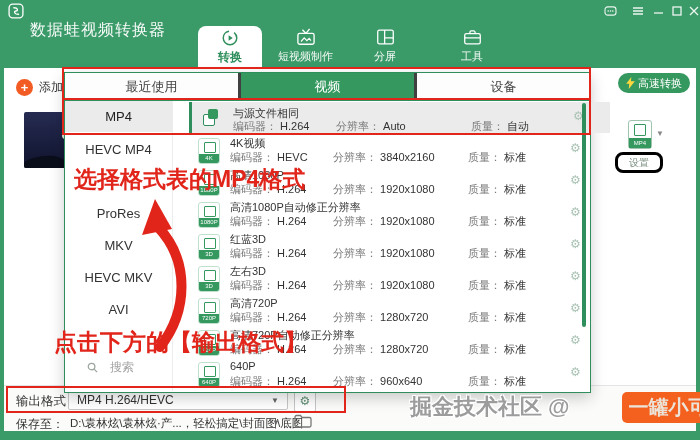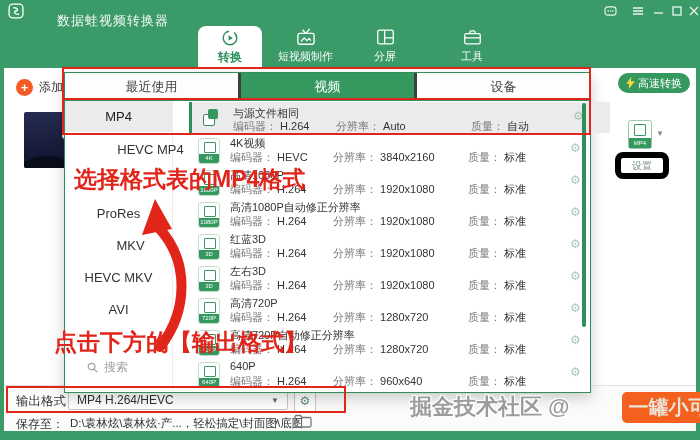--- a/index.html
+++ b/index.html
@@ -3,21 +3,21 @@
 <meta charset="utf-8">
 <style>
   html,body{margin:0;padding:0;}
   body{width:700px;height:440px;position:relative;overflow:hidden;
        font-family:"Liberation Sans","DejaVu Sans",sans-serif;
        background:#3a9a68;-webkit-font-smoothing:antialiased;}
   .abs{position:absolute;}
   
   .titlebar{left:0;top:0;width:700px;height:22px;color:#fff;}
   .logo{left:8px;top:3px;width:16px;height:16px;}
-  .app-title{left:30px;top:12px;font-size:13px;letter-spacing:1px;color:rgba(255,255,255,.95);margin-left:27px;}
+  .app-title{left:30px;top:20px;font-size:16px;letter-spacing:1px;color:rgba(255,255,255,.95);}
   .winctl{top:4px;width:15px;height:14px;color:rgba(255,255,255,.9);display:flex;align-items:center;justify-content:center;font-size:12px;line-height:1;}
   
   .nav-tab{top:28px;display:flex;flex-direction:column;align-items:center;gap:3px;color:rgba(255,255,255,.95);font-size:11px;}
   .nav-tab svg{display:block;}
   .nav-active{left:198px;top:26px;width:64px;height:42px;background:#fff;border-radius:8px 8px 0 0;
               display:flex;flex-direction:column;align-items:center;justify-content:center;gap:2px;
               color:#2f8f5c;font-size:12px;font-weight:bold;}
   
   .content{left:4px;top:68px;width:692px;height:363px;background:#fff;}
   .footerbar{left:4px;top:385px;width:692px;height:46px;background:#fbfcfa;border-top:1px solid #e4e4e4;z-index:5;}
@@ -32,21 +32,21 @@
   
   .panel{left:64px;top:72px;width:525px;height:319px;background:#fff;border:1px solid #2f8f5c;
          box-shadow:0 5px 14px rgba(0,0,0,.20);z-index:10;}
   .ptabs{position:absolute;left:0;top:0;width:100%;height:27px;display:flex;border-bottom:1px solid #2f8f5c;background:#fdfdfd;}
   .ptab{flex:1;display:flex;align-items:center;justify-content:center;font-size:13px;color:#444;border-right:3px solid #404040;}
   .ptab:last-child{border-right:none;}
   .ptab.active{background:#35985f;color:#fff;}
   .pcats{position:absolute;left:0;top:28px;width:107px;height:290px;border-right:1px solid #ededed;}
   .pcat{position:absolute;left:0;width:107px;height:30px;display:flex;align-items:center;justify-content:center;font-size:13px;color:#333;}
   .pcat.selected{background:#ebebeb;height:31px;color:#222;}
-  .psearch{position:absolute;left:22px;top:251px;height:30px;display:flex;align-items:center;gap:6px;color:#a3a3a3;font-size:12px;}
+  .psearch{position:absolute;left:22px;top:251px;height:30px;display:flex;align-items:center;gap:12px;color:#a3a3a3;font-size:12px;}
   .plist{position:absolute;left:124px;top:29px;width:382px;height:290px;}
   .prow{position:absolute;left:0;width:418px;height:32px;}
   .prow.selected{background:#ebebeb;border-left:3px solid #2f8f5c;}
   .ricon{position:absolute;left:9px;top:4px;width:20px;height:24px;border:1px solid #bfe0cd;border-radius:3px;background:#fff;overflow:hidden;}
   .ricon .rbadge{position:absolute;left:0;bottom:0;width:100%;height:9px;background:#35985f;color:#fff;font-size:6px;line-height:9px;text-align:center;letter-spacing:0;}
   .ricon .rdoc{position:absolute;left:5px;top:3px;width:10px;height:9px;border:1.5px solid #35985f;border-radius:1px;}
   .ricon-copy{position:absolute;left:9px;top:6px;width:20px;height:20px;}
   .ricon-copy .sq1{position:absolute;left:2px;top:6px;width:10px;height:10px;border:1.5px solid #2f8f5c;border-radius:2px;background:#fff;}
   .ricon-copy .sq2{position:absolute;left:7px;top:1px;width:10px;height:10px;border-radius:2px;background:#35985f;}
   .rtitle{position:absolute;left:41px;top:2px;font-size:11px;color:#333;white-space:nowrap;}
@@ -58,21 +58,21 @@
   .prow.selected .rtitle{top:4px;}
   .prow.selected .rline,.prow.selected .rres,.prow.selected .rqual{top:17px;}
   .scrollthumb{position:absolute;left:517px;top:30px;width:4px;height:224px;background:#2f8f5c;border-radius:2px;}
   
   .fastpill{left:618px;top:73px;width:72px;height:20px;background:#35985f;border-radius:10px;color:#fff;
             display:flex;align-items:center;justify-content:center;gap:3px;font-size:11px;z-index:6;}
   .fmtchip{left:628px;top:120px;width:22px;height:27px;border:1px solid #9fc4ae;border-radius:3px;background:#fff;z-index:6;}
   .fmtchip .rbadge{position:absolute;left:0;bottom:0;width:100%;height:10px;background:#35985f;color:#fff;font-size:6px;line-height:10px;text-align:center;}
   .fmtchip .rdoc{position:absolute;left:5px;top:3px;width:10px;height:10px;border:1.5px solid #35985f;border-radius:1px;}
   .chip-caret{left:656px;top:129px;font-size:8px;color:#888;z-index:6;}
-  .setpill{left:615px;top:152px;width:42px;height:15px;border:6px solid #000000;border-radius:8px;background:#fff;
+  .setpill{left:615px;top:152px;width:42px;height:15px;border:3px solid #000000;border-radius:8px;background:#fff;
            display:flex;align-items:center;justify-content:center;font-size:10px;color:#7a8f80;z-index:6;}
   
   .f-label{font-size:12.5px;color:#333;z-index:6;}
   .f-select{left:68px;top:390px;width:220px;height:20px;background:#fff;border:1px solid #c6c6c6;border-radius:2px;z-index:6;
             display:flex;align-items:center;font-size:12px;color:#333;padding:0 8px;box-sizing:border-box;}
   .f-select .caret{margin-left:auto;font-size:8px;color:#666;}
   .f-gearbtn{left:294px;top:390px;width:20px;height:20px;border:1px solid #c6c6c6;border-radius:2px;background:#fff;z-index:6;
              display:flex;align-items:center;justify-content:center;font-size:12px;color:#5f8f74;}
   .savepath{left:70px;top:416px;font-size:11.5px;color:#333;z-index:6;white-space:nowrap;}
   .save-caret{left:272px;top:418px;font-size:8px;color:#666;z-index:6;}
@@ -173,24 +173,24 @@
 
 <div class="abs panel">
   <div class="ptabs">
     <div class="ptab">最近使用</div>
     <div class="ptab active">视频</div>
     <div class="ptab">设备</div>
   </div>
 
   <div class="pcats">
     <div class="pcat selected" style="top:0;">MP4</div>
-    <div class="pcat" style="top:33px;padding-left:32px;">HEVC MP4</div>
+    <div class="pcat" style="top:33px;">HEVC MP4</div>
     <div class="pcat" style="top:65px;"></div>
     <div class="pcat" style="top:97px;">ProRes</div>
-    <div class="pcat" style="top:129px;padding-left:12px;">MKV</div>
+    <div class="pcat" style="top:129px;">MKV</div>
     <div class="pcat" style="top:161px;">HEVC MKV</div>
     <div class="pcat" style="top:193px;">AVI</div>
     <div class="pcat" style="top:225px;"></div>
     <div class="psearch">
       <svg width="11" height="11" viewBox="0 0 12 12">
           <circle cx="5" cy="5" r="3.6" fill="none" stroke="#9aa59e" stroke-width="1.4"></circle>
           <path d="M8 8l3 3" stroke="#9aa59e" stroke-width="1.4"></path>
         </svg>
       <span>搜索</span>
     </div>

